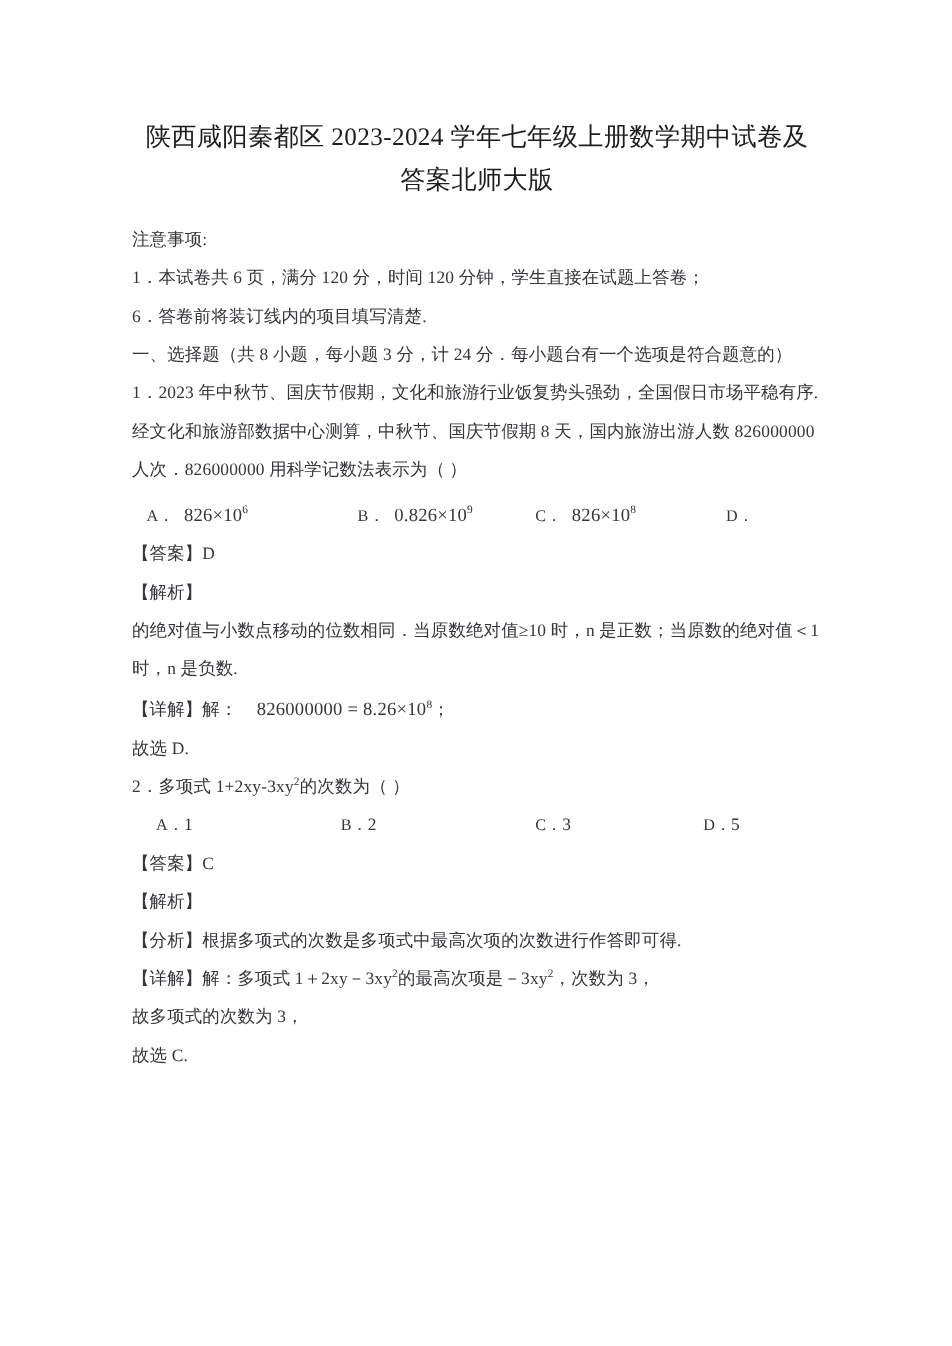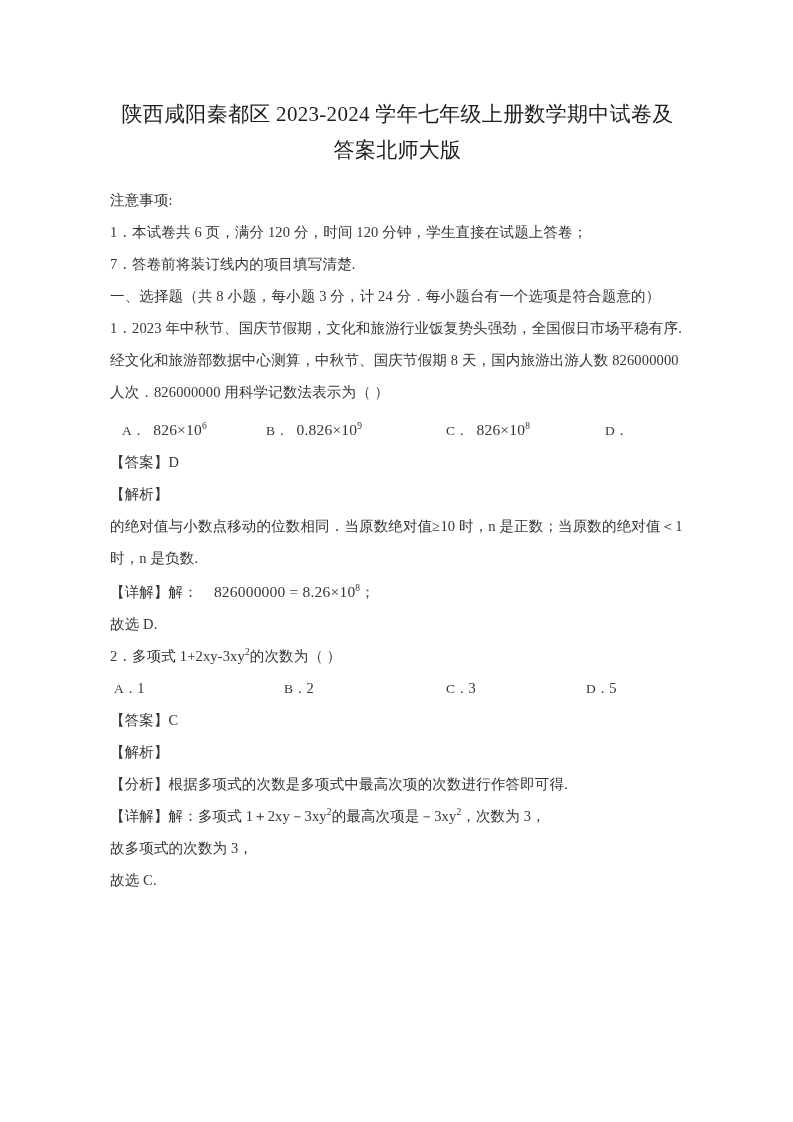--- a/index.html
+++ b/index.html
@@ -102,35 +102,35 @@
 <div class="page">
   <div class="content">
 
     <h1 class="doc-title">
       <span>陕西咸阳秦都区 2023-2024 学年七年级上册数学期中试卷及</span><br>
       <span>答案北师大版</span>
     </h1>
 
     <p class="para">注意事项:</p>
     <p class="para">1．本试卷共 6 页，满分 120 分，时间 120 分钟，学生直接在试题上答卷；</p>
-    <p class="para">7．答卷前将装订线内的项目填写清楚.</p>
+    <p class="para">6．答卷前将装订线内的项目填写清楚.</p>
 
     <p class="para">一、选择题（共 8 小题，每小题 3 分，计 24 分．每小题台有一个选项是符合题意的）</p>
 
     <p class="para">1．2023 年中秋节、国庆节假期，文化和旅游行业饭复势头强劲，全国假日市场平稳有序.</p>
     <p class="para">经文化和旅游部数据中心测算，中秋节、国庆节假期 8 天，国内旅游出游人数 826000000</p>
     <p class="para">人次．826000000 用科学记数法表示为（      ）</p>
 
     <div class="gap-sm"></div>
 
     <div class="options-row">
       <span class="opt" style="left:12px;">
         <span class="lbl">A．</span><span class="sp-mid"></span><span class="mathnum"><span>826×10</span><sup>6</sup></span>
       </span>
-      <span class="opt" style="left:156px;">
+      <span class="opt" style="left:188px;">
         <span class="lbl">B．</span><span class="sp-mid"></span><span class="mathnum"><span>0.826×10</span><sup>9</sup></span>
       </span>
       <span class="opt" style="left:336px;">
         <span class="lbl">C．</span><span class="sp-mid"></span><span class="mathnum"><span>826×10</span><sup>8</sup></span>
       </span>
       <span class="opt" style="left:495px;">
         <span class="lbl">D．</span>
       </span>
     </div>
 
@@ -146,21 +146,21 @@
 
     <div class="gap-xs"></div>
 
     <p class="para"><span>【详解】</span><span>解：</span><span class="sp-wide"></span><span class="mathnum"><span>826000000 = 8.26×10</span><sup>8</sup></span><span>；</span></p>
 
     <p class="para">故选 D.</p>
 
     <p class="para"><span>2．多项式 1+2xy‑3xy</span><sup>2</sup><span>的次数为（    ）</span></p>
 
     <div class="options-row">
-      <span class="opt" style="left:4px;">
+      <span class="opt" style="left:20px;">
         <span class="lbl">A．</span><span>1</span>
       </span>
       <span class="opt" style="left:174px;">
         <span class="lbl">B．</span><span>2</span>
       </span>
       <span class="opt" style="left:336px;">
         <span class="lbl">C．</span><span>3</span>
       </span>
       <span class="opt" style="left:476px;">
         <span class="lbl">D．</span><span>5</span>

